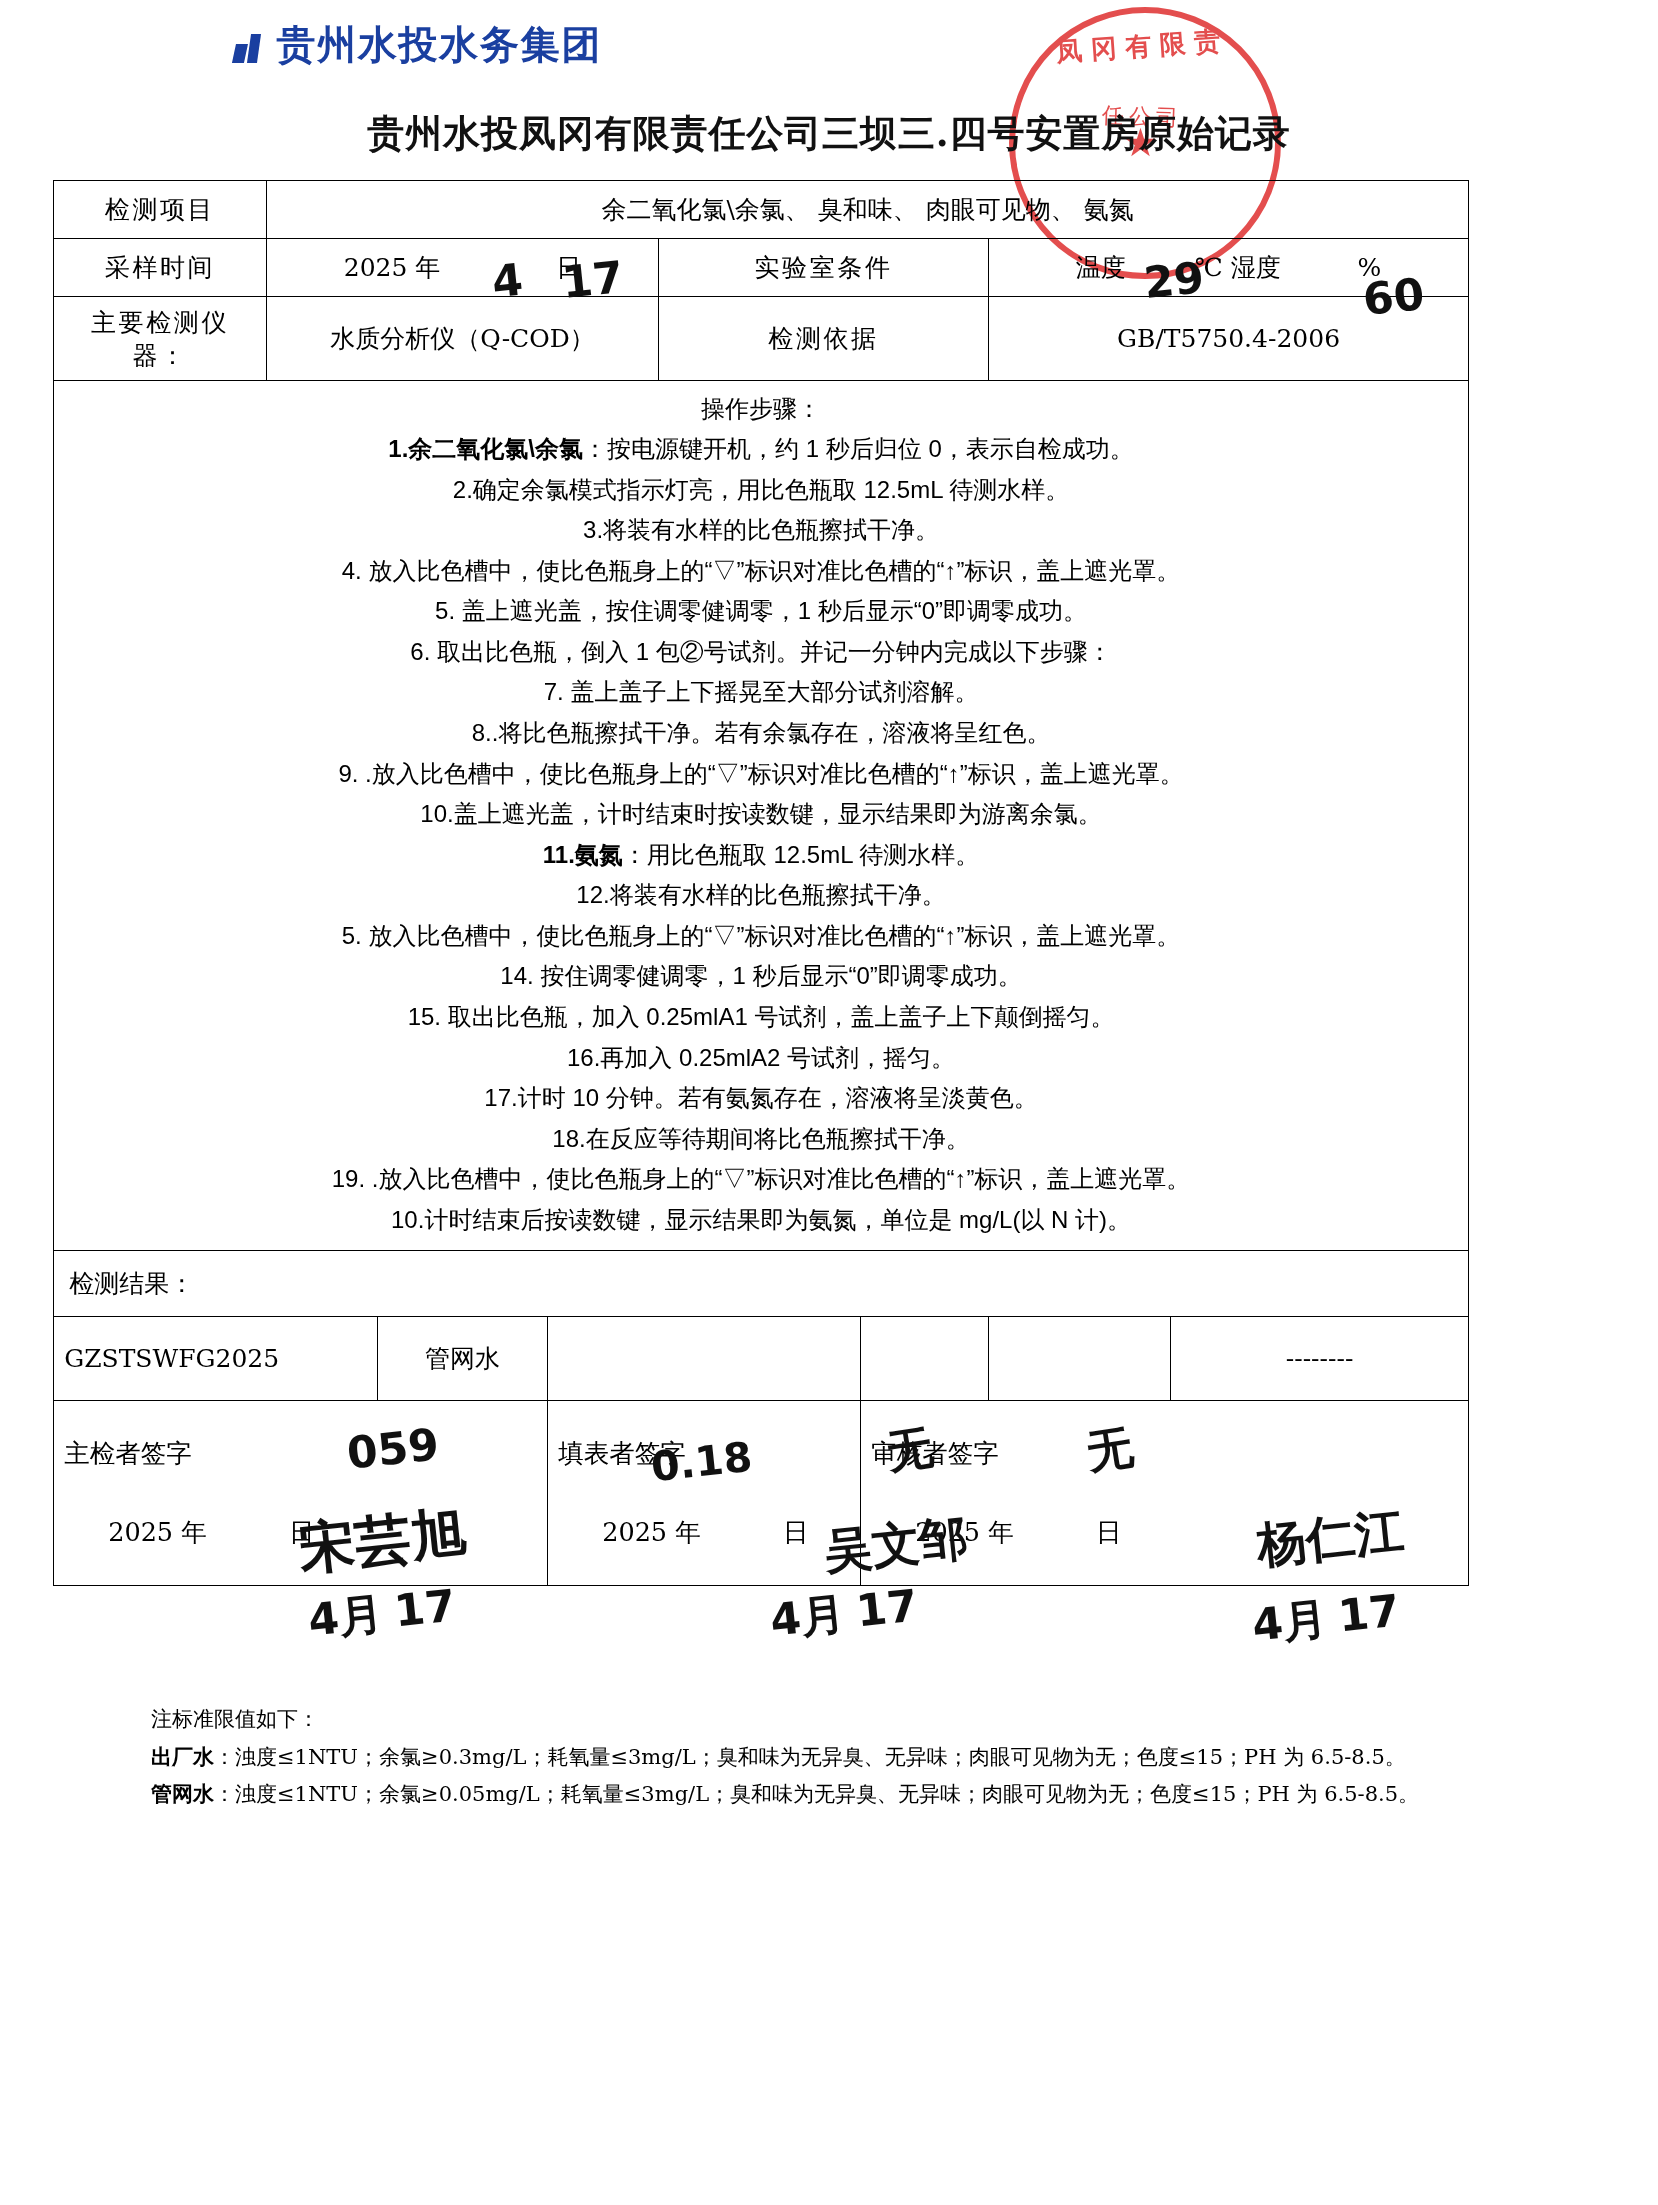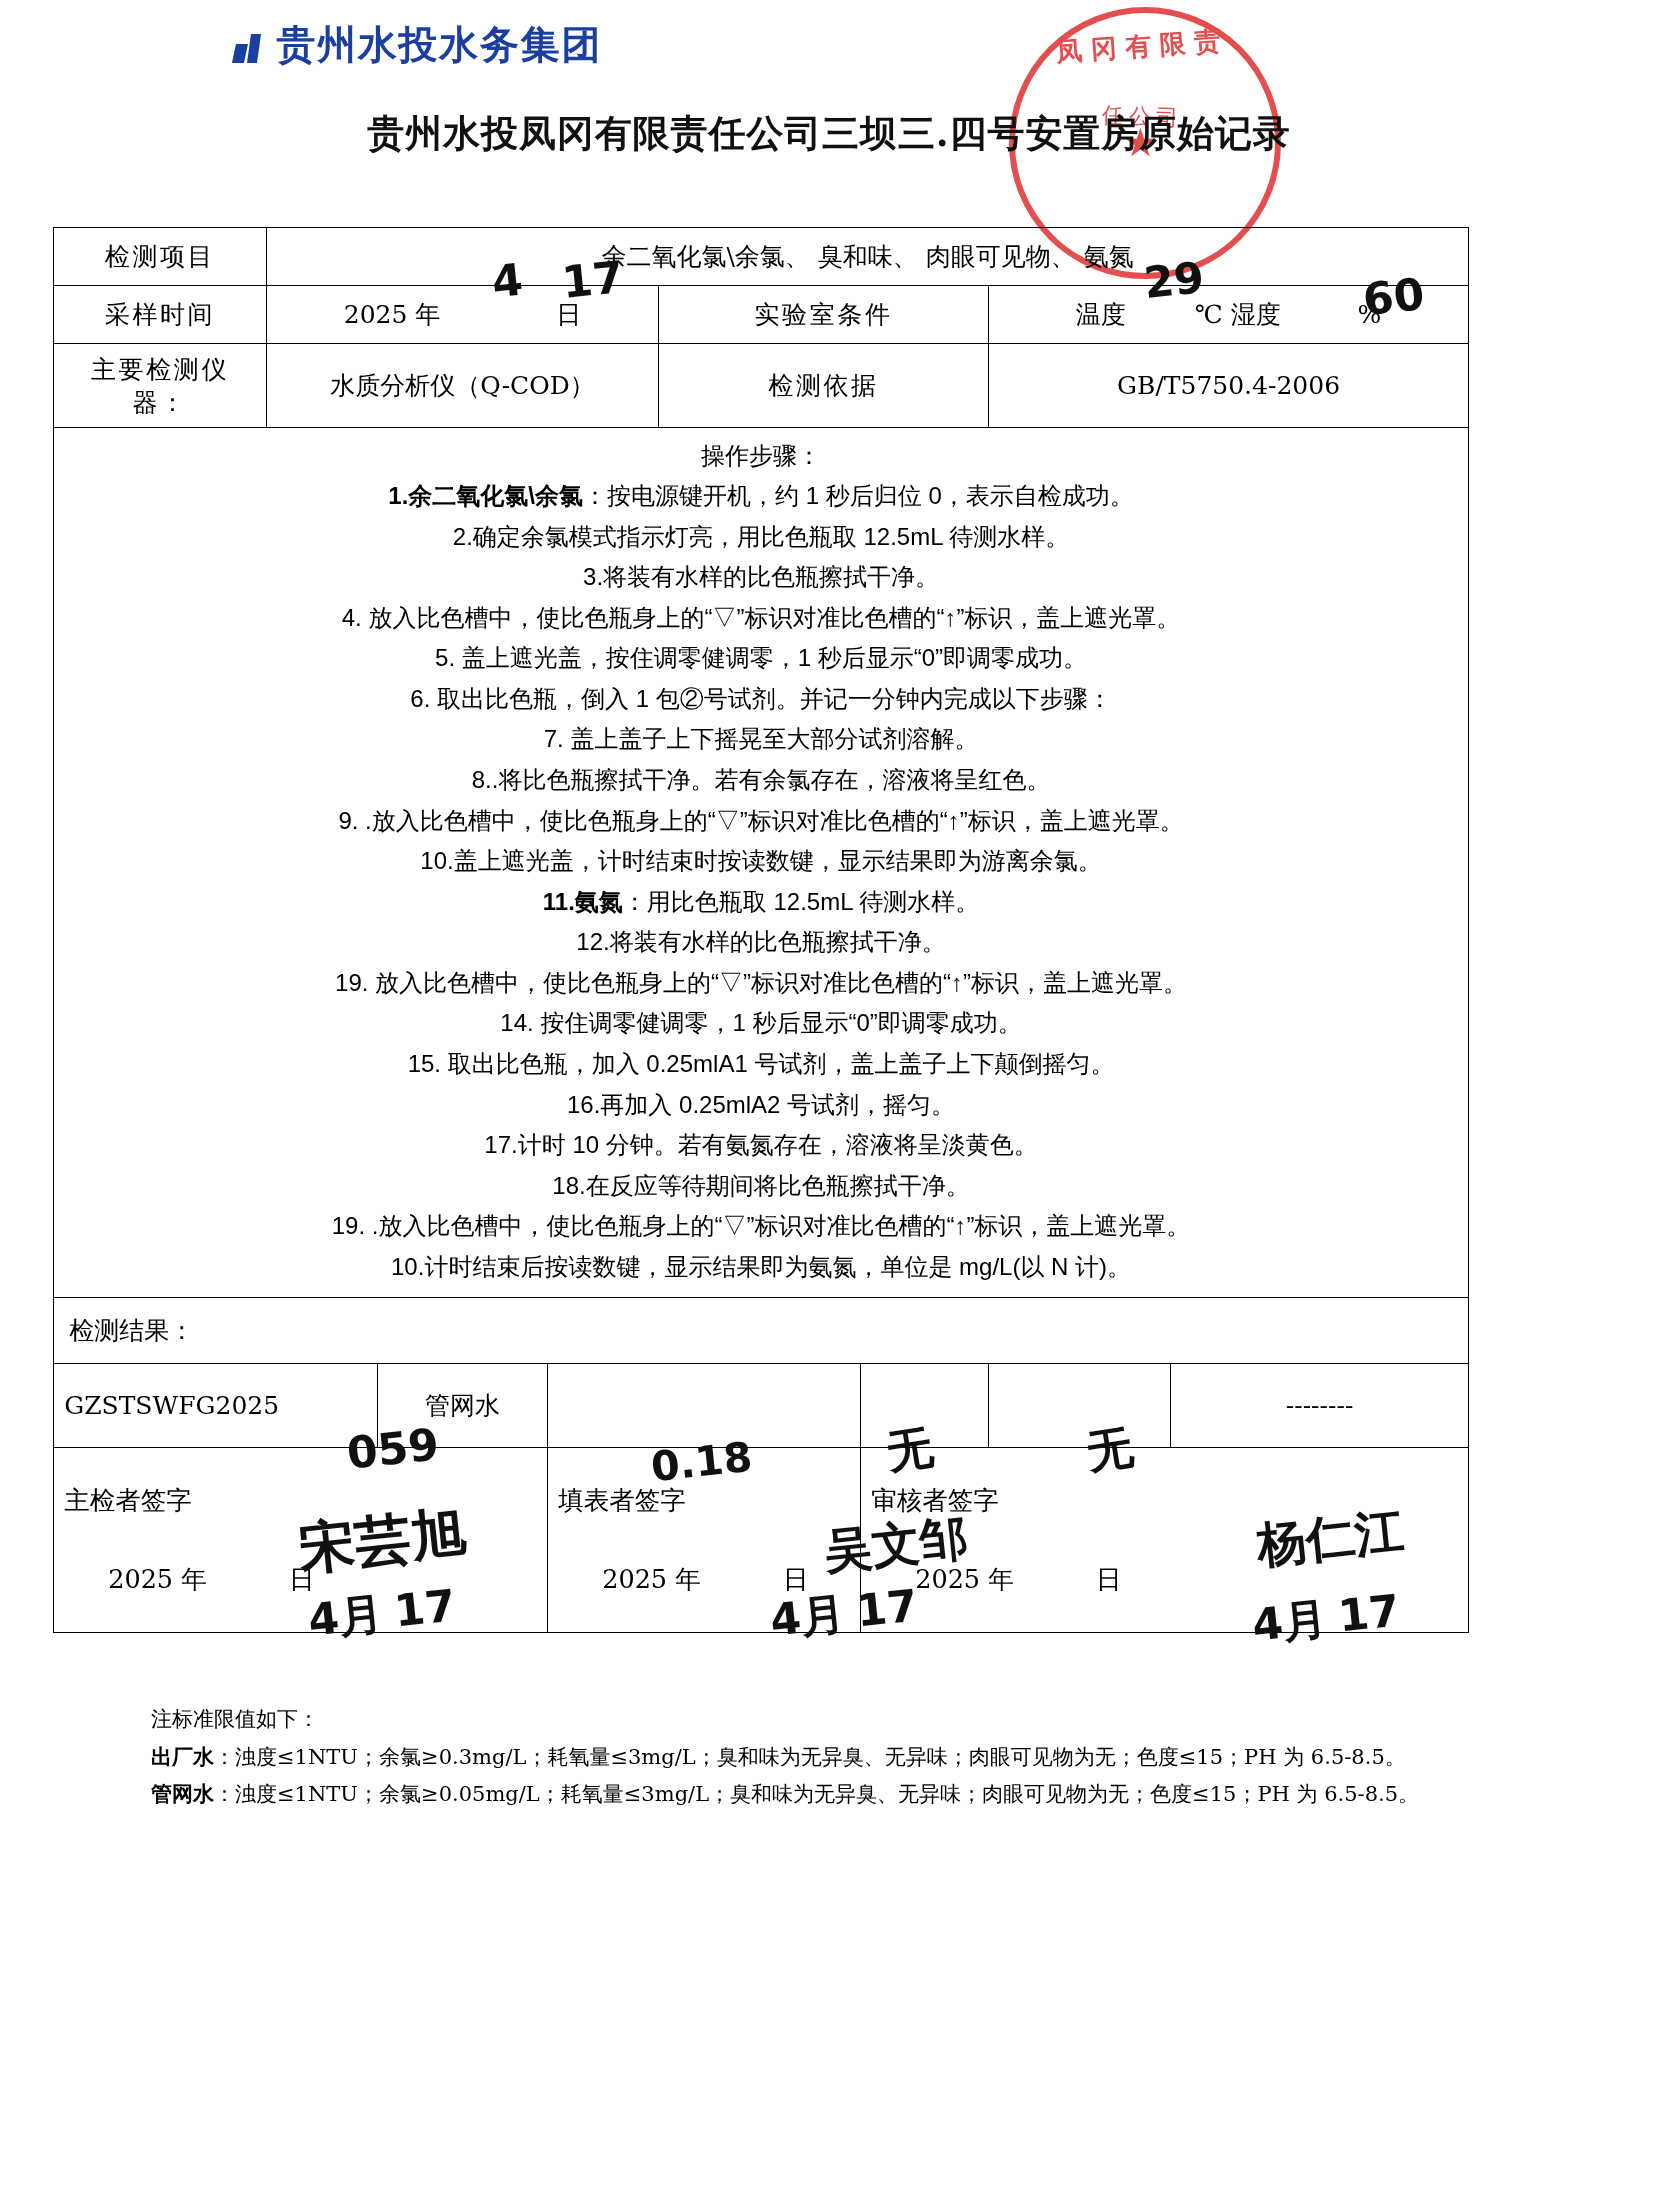--- a/index.html
+++ b/index.html
@@ -126,21 +126,20 @@
   .tbl {
     position: absolute;
     left: 53px;
     top: 180px;
     width: 1414px;
     border-collapse: collapse;
     table-layout: fixed;
     font-family: "DejaVu Serif", "Liberation Serif", serif;
     font-size: 25px;
     color: #000;
-    margin-top: 47px;
   }
   .tbl td {
     border: 1.7px solid #000;
     padding: 8.5px 10.2px;
     vertical-align: middle;
   }
   .c-center { text-align: center; }
   .lbl { text-align: center; letter-spacing: 2.6px; }
 
   .row-h { height: 58px; }
@@ -274,21 +273,21 @@
         <p>3.将装有水样的比色瓶擦拭干净。</p>
         <p>4. 放入比色槽中，使比色瓶身上的“▽”标识对准比色槽的“↑”标识，盖上遮光罩。</p>
         <p>5. 盖上遮光盖，按住调零健调零，1 秒后显示“0”即调零成功。</p>
         <p>6. 取出比色瓶，倒入 1 包②号试剂。并记一分钟内完成以下步骤：</p>
         <p>7. 盖上盖子上下摇晃至大部分试剂溶解。</p>
         <p>8..将比色瓶擦拭干净。若有余氯存在，溶液将呈红色。</p>
         <p>9. .放入比色槽中，使比色瓶身上的“▽”标识对准比色槽的“↑”标识，盖上遮光罩。</p>
         <p>10.盖上遮光盖，计时结束时按读数键，显示结果即为游离余氯。</p>
         <p><b>11.氨氮</b>：用比色瓶取 12.5mL 待测水样。</p>
         <p>12.将装有水样的比色瓶擦拭干净。</p>
-        <p>19. 放入比色槽中，使比色瓶身上的“▽”标识对准比色槽的“↑”标识，盖上遮光罩。</p>
+        <p>5. 放入比色槽中，使比色瓶身上的“▽”标识对准比色槽的“↑”标识，盖上遮光罩。</p>
         <p>14. 按住调零健调零，1 秒后显示“0”即调零成功。</p>
         <p>15. 取出比色瓶，加入 0.25mlA1 号试剂，盖上盖子上下颠倒摇匀。</p>
         <p>16.再加入 0.25mlA2 号试剂，摇匀。</p>
         <p>17.计时 10 分钟。若有氨氮存在，溶液将呈淡黄色。</p>
         <p>18.在反应等待期间将比色瓶擦拭干净。</p>
         <p>19. .放入比色槽中，使比色瓶身上的“▽”标识对准比色槽的“↑”标识，盖上遮光罩。</p>
         <p>10.计时结束后按读数键，显示结果即为氨氮，单位是 mg/L(以 N 计)。</p>
       </td>
     </tr>
 

